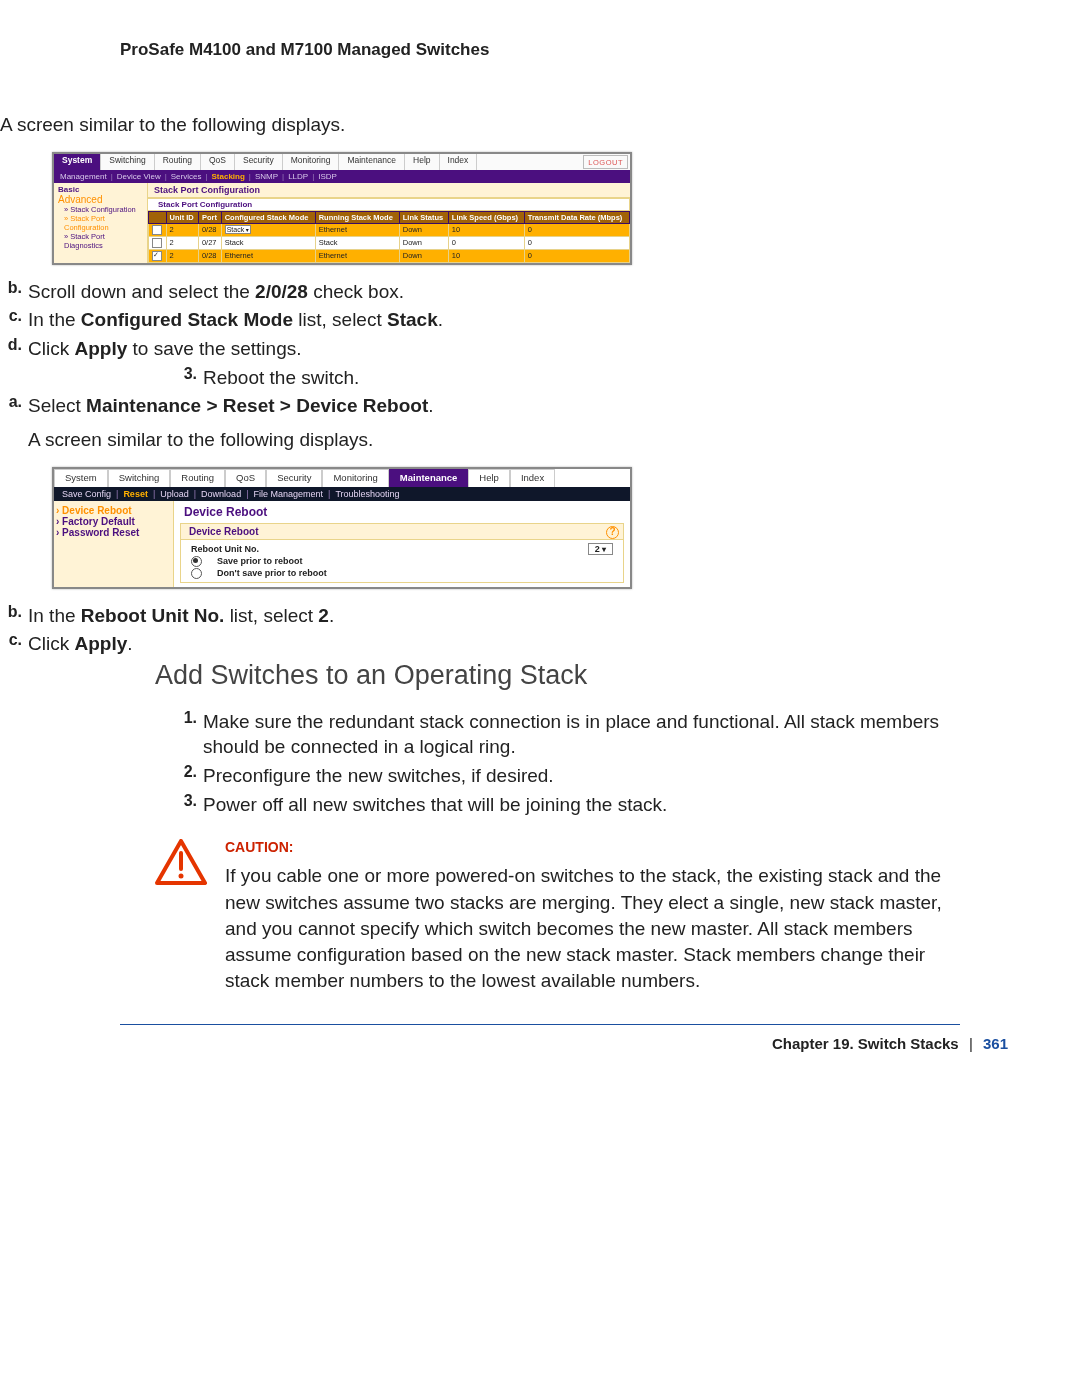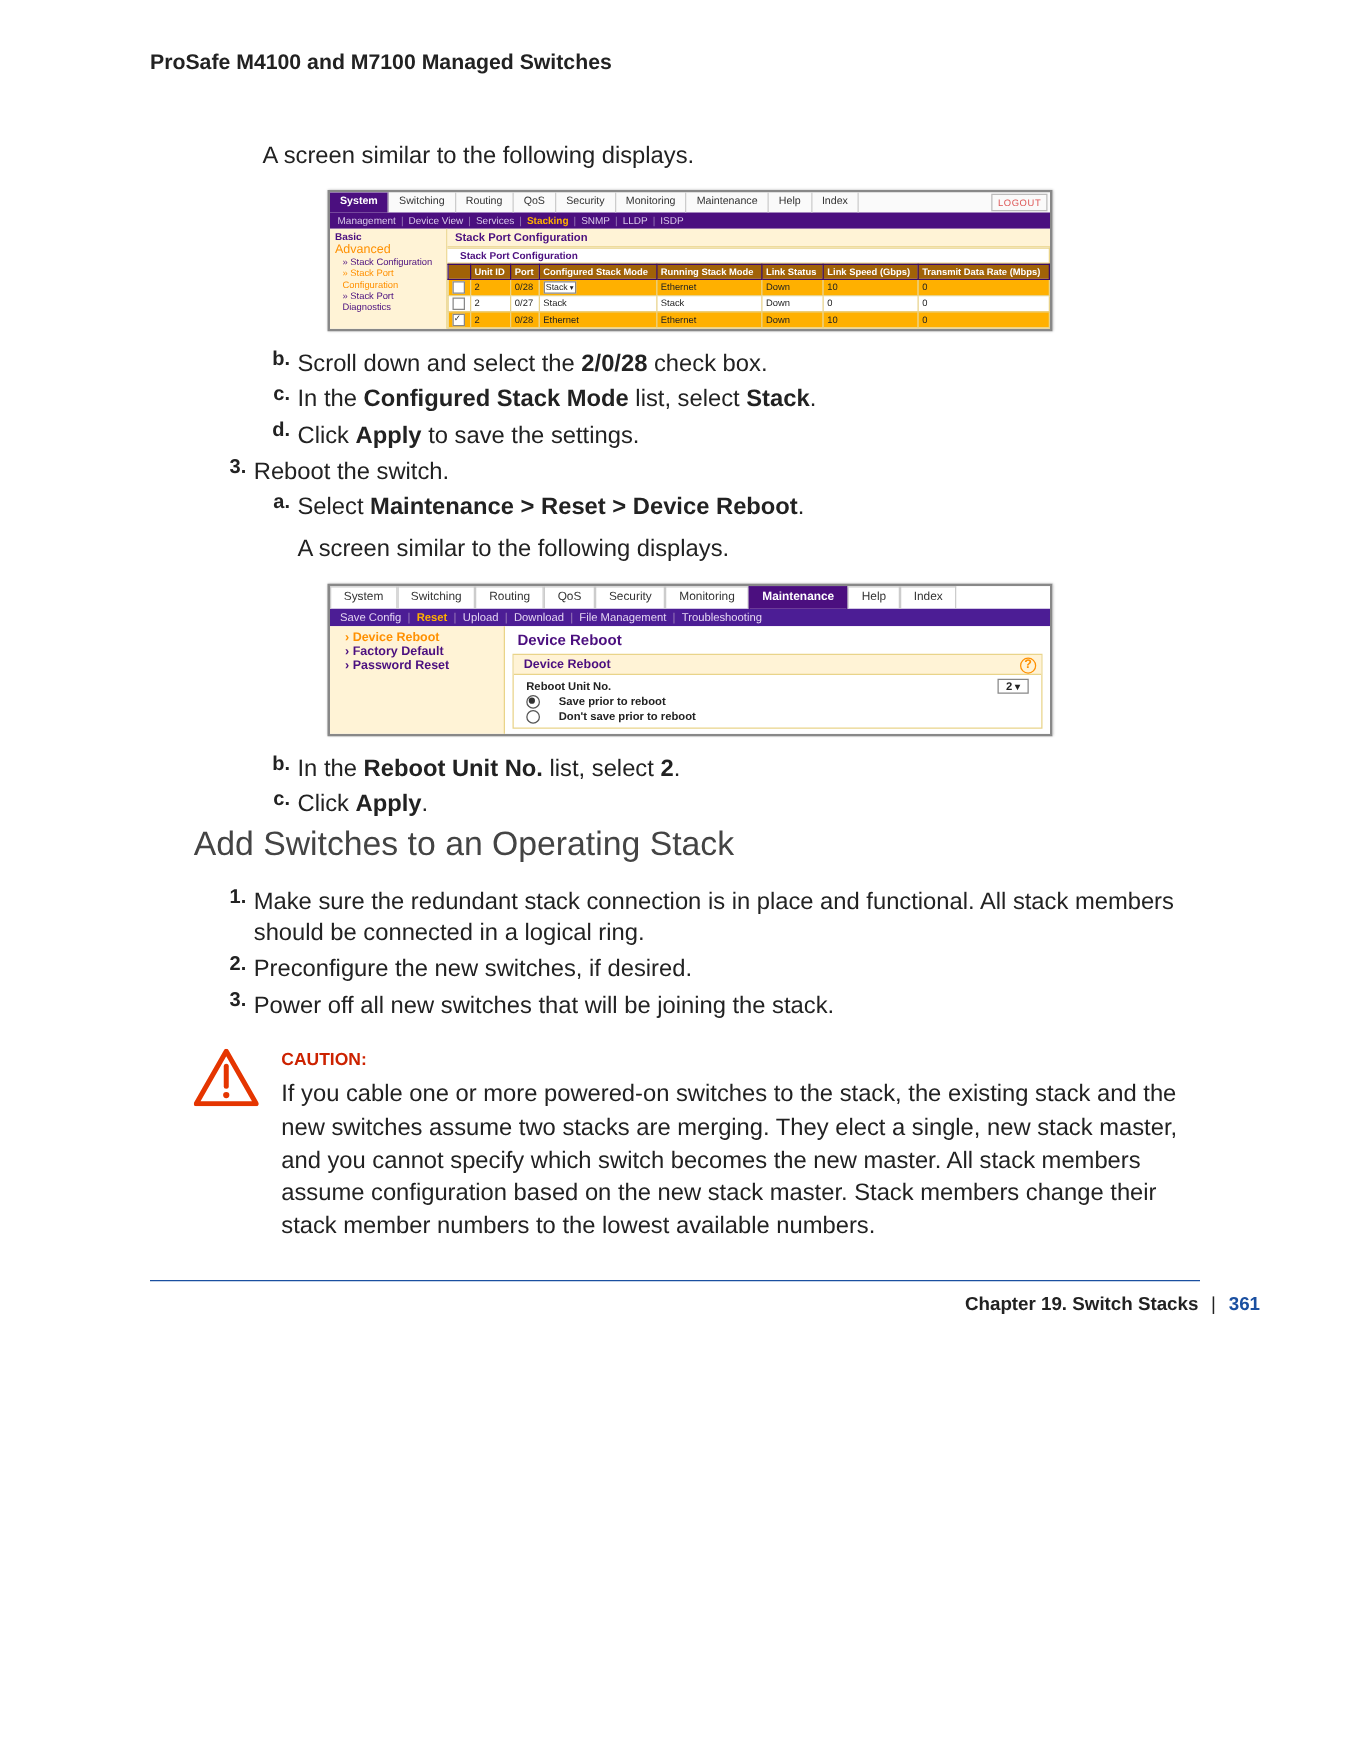--- a/index.html
+++ b/index.html
@@ -106,45 +106,45 @@
   .s1-cb { width:8px; height:8px; border:1px solid #888; display:inline-block; background:#fff; vertical-align:middle;}
   .s1-cb.chk::after { content:"✓"; font-size:7px; color:#333; position:relative; top:-2px;}
   .s1-sel { border:1px solid #888; padding:0 1px; font-size:7px; background:#fff; display:inline-block;}
   .s1-sel::after { content:" ▾"; font-size:6px;}
 
   
   .ol-level { display:flex; gap:6px; margin:3px 0;}
   .ol-marker { font-weight:bold; width:22px; flex-shrink:0; text-align:right;}
   .ol-body { flex:1;}
   .indent-step { margin-left: 175px; margin-right:80px; }
-  .indent-sub { margin-left: 210px; margin-right:80px; }
+  .indent-sub { margin-right:80px; }
   .li-text { font-size:19px; line-height:1.35;}
   .li-text b { font-weight:bold;}
 
   
   .shot2 {
     width: 576px;
     margin: 14px 0 14px 52px;
     border: 2px solid #888;
     font-size: 10px;
     box-shadow: 0 0 2px rgba(0,0,0,.3);
   }
   .s2-tabs { display:flex; background:#fff; height:18px; align-items:stretch;}
   .s2-tab { padding:2px 10px; border:1px solid #ccc; border-bottom:none; font-size:9.5px; color:#333;}
   .s2-tab.active { background:#4b0f7f; color:#fff; border-color:#4b0f7f; font-weight:bold;}
-  .s2-subnav { background:#4c1d95; color:#fff; font-size:9px; padding:2px 8px; display:flex; gap:5px;}
+  .s2-subnav { background:#0f172a; color:#fff; font-size:9px; padding:2px 8px; display:flex; gap:5px;}
   .s2-subnav span{ color:#e3d4f2;}
   .s2-subnav .sep{ color:#9b7dba;}
   .s2-subnav .hl{ color:#ffb000; font-weight:bold;}
   .s2-main { display:flex; }
   .s2-side {
     width:115px;
     background:#fff3d6;
     border-right:1px solid #e9d48a;
-    padding:4px 12px;
+    padding:4px 2px;
     font-size:10px;
   }
   .s2-side .sel { color:#ff9000; font-weight:bold;}
   .s2-side .itm { color:#4b0f7f; font-weight:bold;}
   .s2-content { flex:1; background:#fff;}
   .s2-h { color:#4b0f7f; font-weight:bold; font-size:12px; padding:4px 10px;}
   .s2-box {
     border:1px solid #e9d48a; margin:0 6px 4px 6px;
   }
   .s2-box-title { background:#fff3d6; color:#4b0f7f; font-weight:bold; font-size:10px; padding:2px 8px; border-bottom:1px solid #e9d48a; position:relative;}

